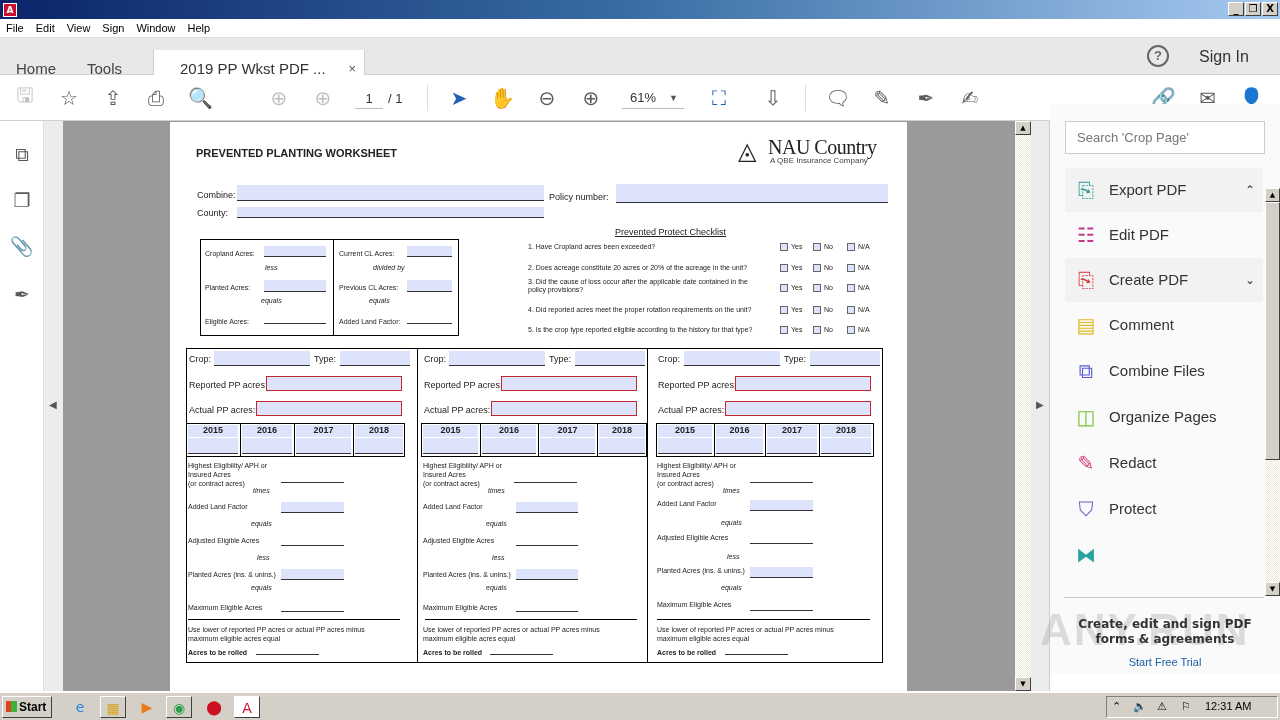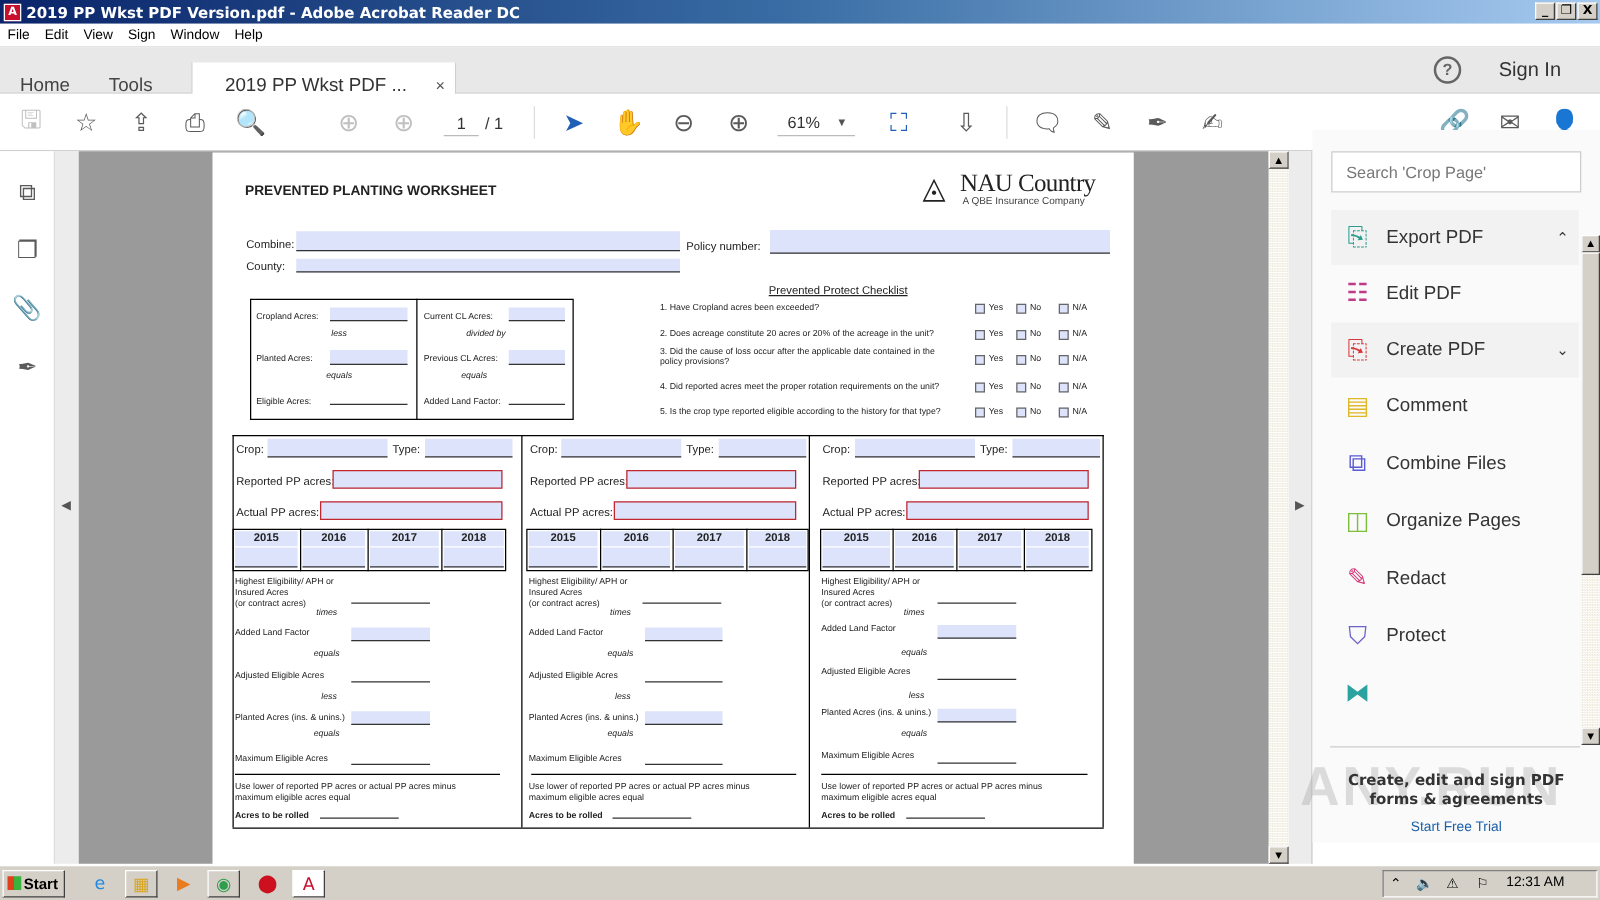--- a/index.html
+++ b/index.html
@@ -73,21 +73,20 @@
 .tbi.box3{background:#d4d0c8;border:1px solid;border-color:#fff #404040 #404040 #fff}
 .tray{position:absolute;left:1106px;top:3px;width:172px;height:22px;border:1px solid;border-color:#808080 #fff #fff #808080;font-size:11px;font-family:"Liberation Sans",sans-serif}
 .tray span{position:absolute;top:3px}
 .watermark{position:absolute;left:1040px;top:605px;font-size:44px;font-weight:bold;color:rgba(160,160,160,0.35);letter-spacing:2px;font-family:"Liberation Sans",sans-serif}
 </style>
 </head>
 <body>
 
 <div class="titlebar">
   <div class="appicon">A</div>
-  <span>2019 PP Wkst PDF Version.pdf - Adobe Acrobat Reader DC</span>
   <div class="winbtns">
     <div>_</div>
     <div>❐</div>
     <div>X</div>
   </div>
 </div>
 
 <div class="menubar">
   <span>File</span>
   <span>Edit</span>

